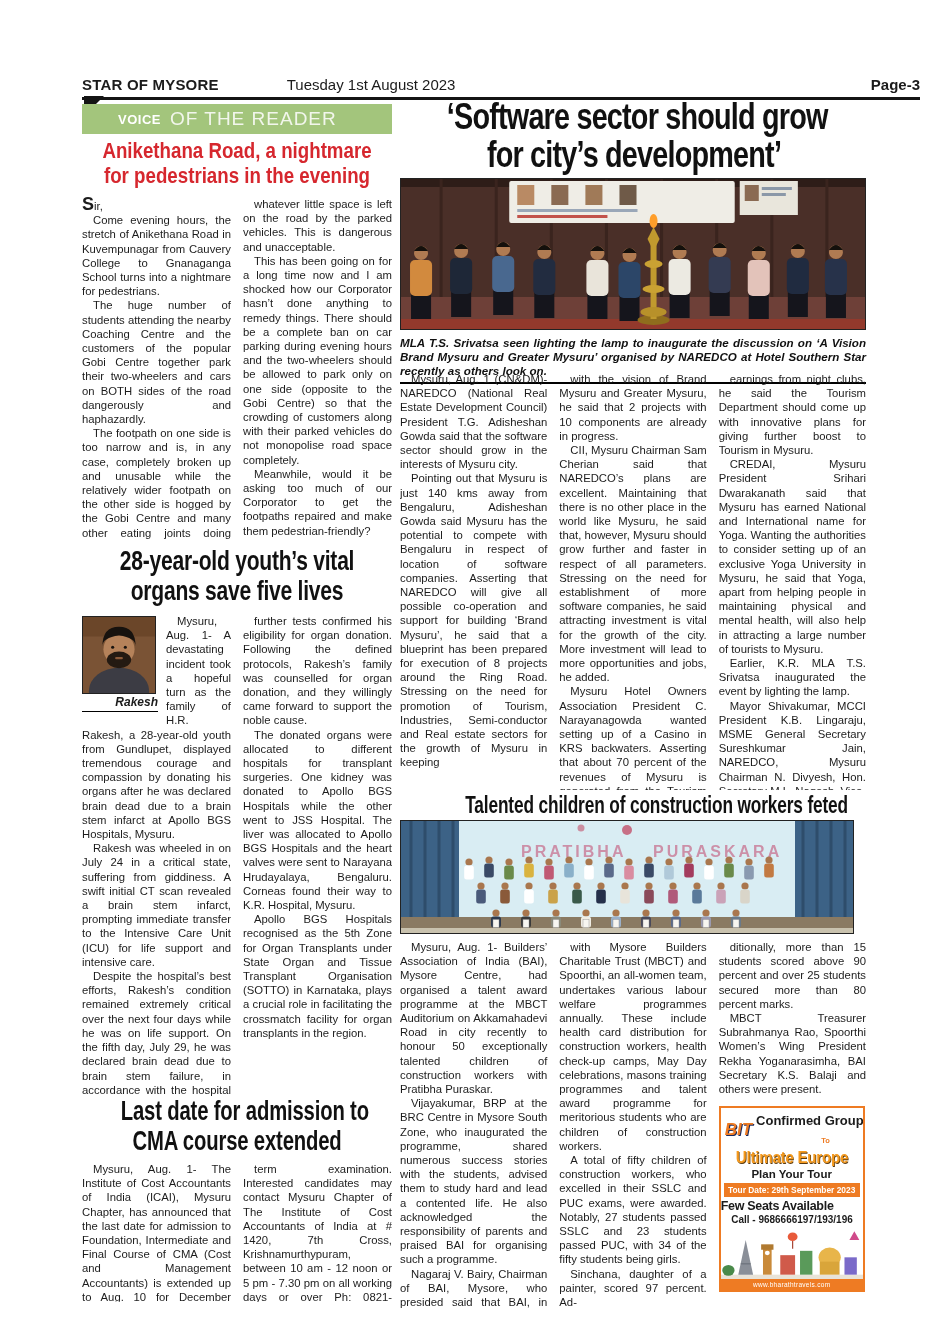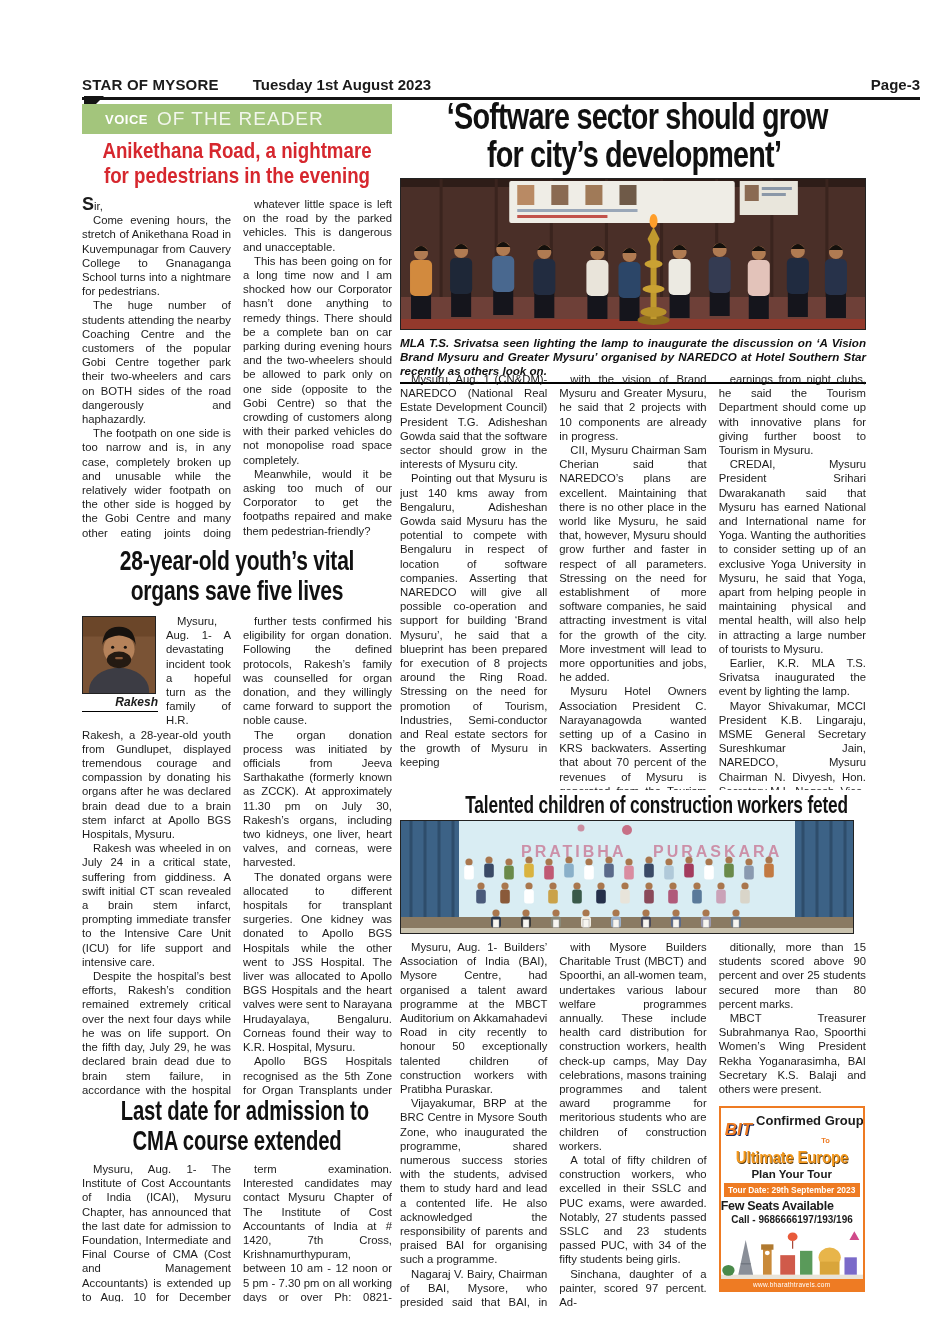--- a/index.html
+++ b/index.html
@@ -3,25 +3,25 @@
 <meta charset="utf-8">
 <style>
   *{margin:0;padding:0;box-sizing:border-box}
   html,body{background:#fff}
   body{width:945px;height:1337px;position:relative;font-family:"Liberation Sans","DejaVu Sans",sans-serif;color:#1b1b1b;overflow:hidden}
   .abs{position:absolute}
 
   
   .masthead-bar{left:82px;top:74px;width:838px;height:26px;display:flex;align-items:center;border-bottom:3px solid #141414;padding-bottom:3px}
   .masthead-bar .mast{font-size:15px;font-weight:bold;letter-spacing:.2px}
-  .masthead-bar .hdate{font-size:15px;font-weight:bold;margin-left:34px}
+  .masthead-bar .hdate{font-size:15px;font-weight:normal;margin-left:68px}
   .masthead-bar .pageno{font-size:15px;font-weight:bold;margin-left:auto}
 
   
-  .voice-banner{left:82px;top:104px;width:310px;height:30px;background:#a3c57c;display:flex;align-items:center;padding-left:23px;gap:9px}
+  .voice-banner{left:82px;top:104px;width:310px;height:30px;background:#a3c57c;display:flex;align-items:center;padding-left:36px;gap:9px}
   .voice-banner .v1{color:#fff;font-weight:bold;font-size:13px;letter-spacing:.5px}
   .voice-banner .v2{color:#f2f6ec;font-size:19px;letter-spacing:1px}
   .corner-tri{left:84px;top:96px;width:0;height:0;border-top:20px solid #141414;border-right:20px solid transparent}
 
   
   .headline p{white-space:nowrap;text-align:center;font-weight:bold;margin:0;color:#111}
   .h-red p{font-size:21.5px;line-height:25px;color:#d6272e;transform:scaleX(.87);transform-origin:50% 50%}
   .h-organs p{font-size:27px;line-height:30px;transform:scaleX(.78);transform-origin:50% 50%;letter-spacing:-.3px}
   .h-cma p{font-size:27px;line-height:30px;transform:scaleX(.75);transform-origin:50% 50%;letter-spacing:-.2px}
   .h-soft p{font-size:36px;line-height:38px;transform:scaleX(.80);transform-origin:50% 50%;letter-spacing:-1px}
@@ -123,21 +123,20 @@
       <div class="icap">Rakesh</div>
     </div>
     <div class="body-text">
         <p>Mysuru, Aug. 1- A devastating incident took a hopeful turn as the family of H.R. Rakesh, a 28-year-old youth from Gundlupet, displayed tremendous courage and compassion by donating his organs after he was declared brain dead due to a brain stem infarct at Apollo BGS Hospitals, Mysuru.</p>
         <p>Rakesh was wheeled in on July 24 in a critical state, suffering from giddiness. A swift initial CT scan revealed a brain stem infarct, prompting immediate transfer to the Intensive Care Unit (ICU) for life support and intensive care.</p>
         <p>Despite the hospital’s best efforts, Rakesh’s condition remained extremely critical over the next four days while he was on life support. On the fifth day, July 29, he was declared brain dead due to brain stem failure, in accordance with the hospital protocol and the Transplant of Human Organs Act of 1994.</p>
       </div>
   </div>
   <div class="col body-text">
       <p>further tests confirmed his eligibility for organ donation. Following the defined protocols, Rakesh’s family was counselled for organ donation, and they willingly came forward to support the noble cause.</p>
-      <p>The organ donation process was initiated by officials from Jeeva Sarthakathe (formerly known as ZCCK). At approximately 11.30 pm on July 30, Rakesh’s organs, including two kidneys, one liver, heart valves, and corneas, were harvested.</p>
       <p>The donated organs were allocated to different hospitals for transplant surgeries. One kidney was donated to Apollo BGS Hospitals while the other went to JSS Hospital. The liver was allocated to Apollo BGS Hospitals and the heart valves were sent to Narayana Hrudayalaya, Bengaluru. Corneas found their way to K.R. Hospital, Mysuru.</p>
       <p>Apollo BGS Hospitals recognised as the 5th Zone for Organ Transplants under State Organ and Tissue Transplant Organisation (SOTTO) in Karnataka, plays a crucial role in facilitating the crossmatch facility for organ transplants in the region.</p>
     </div>
 </div>
 
 <div class="abs headline h-cma" style="left:82px;top:1096px;width:310px;height:62px">
     <p>Last date for admission to</p>
     <p>CMA course extended</p>
   </div>
 <div class="abs cols" style="left:82px;top:1162px;width:310px;height:140px">

